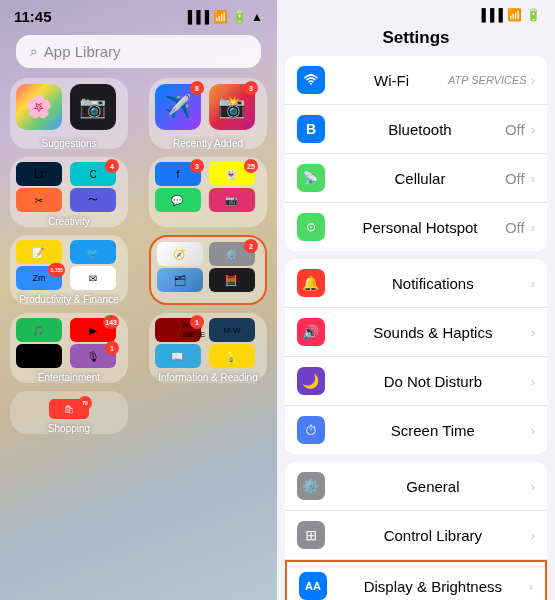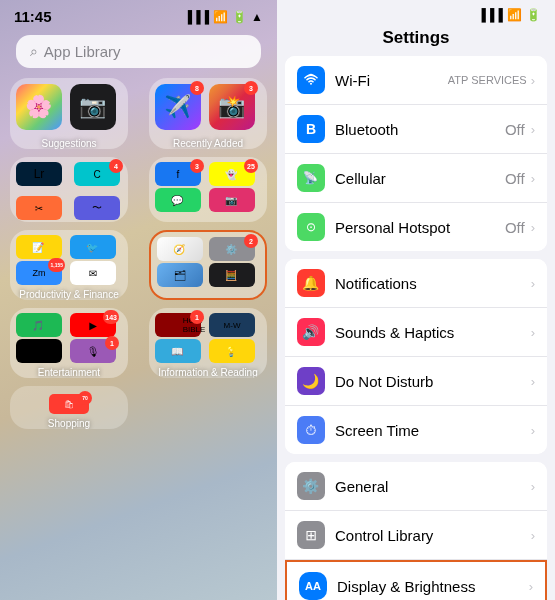--- a/index.html
+++ b/index.html
@@ -207,20 +207,21 @@
     }
 
     .settings-item {
       display: flex;
       align-items: center;
       padding: 10px 12px;
       border-bottom: 0.5px solid #e5e5ea;
       background: #fff;
       position: relative;
       min-height: 44px;
+      text-align: center;
     }
 
     .settings-item:last-child {
       border-bottom: none;
     }
 
     .settings-item.highlighted {
       border: 2px solid #e06020;
       border-radius: 0;
       background: #fff;
@@ -252,34 +253,35 @@
 
     .chevron {
       color: #c7c7cc;
       font-size: 13px;
     }
 
     .wifi-atp {
       font-size: 11px;
       color: #8e8e93;
       margin-right: 4px;
+      font-style: italic;
     }
 
     
     .icon-wifi { background: #007aff; }
     .icon-bluetooth { background: #007aff; }
     .icon-cellular { background: #4cd964; }
     .icon-hotspot { background: #4cd964; }
     .icon-notifications { background: #ff3b30; }
     .icon-sounds { background: #ff2d55; }
     .icon-dnd { background: #6e3fc7; }
     .icon-screentime { background: #4b7cf6; }
     .icon-general { background: #8e8e93; }
     .icon-control { background: #8e8e93; }
-    .icon-display { background: #007aff; border-radius: 10px; }
+    .icon-display { background: #007aff; }
 
   </style>
 </head>
 <body>
 
 <div class="left-panel">
 
   <div class="status-bar-left">
     <span class="status-time">11:45</span>
     <div class="status-icons-left">
@@ -315,29 +317,30 @@
             📸
             <span class="badge">3</span>
           </div>
         </div>
         <div class="category-label">Recently Added</div>
       </div>
     </div>
 
     <div class="category-row">
       <div class="category-cell">
-        <div style="display:grid;grid-template-columns:repeat(2,1fr);gap:10px;padding:5px 6px 2px;">
+        <div style="display:grid;grid-template-columns:repeat(2,1fr);gap:2px;padding:5px 6px 2px;">
           <div class="mini-app app-lightroom" style="width:46px;height:24px;border-radius:6px;font-size:12px;">Lr</div>
           <div class="mini-app app-canva" style="width:46px;height:24px;border-radius:6px;font-size:10px; position:relative;">
             C
             <span class="badge">4</span>
           </div>
           <div class="mini-app" style="width:46px;height:24px;border-radius:6px;font-size:10px;background:#ff6b35;">✂</div>
           <div class="mini-app" style="width:46px;height:24px;border-radius:6px;font-size:10px;background:#5b5bde;">〜</div>
         </div>
+        <div class="category-label">Creativity</div>
       </div>
       <div class="category-cell">
         <div style="display:grid;grid-template-columns:repeat(2,1fr);gap:2px;padding:5px 6px 2px;">
           <div class="mini-app app-facebook" style="width:46px;height:24px;border-radius:6px;font-size:10px; position:relative;">
             f
             <span class="badge">3</span>
           </div>
           <div class="mini-app app-snapchat" style="width:46px;height:24px;border-radius:6px;font-size:10px; position:relative;">
             👻
             <span class="badge">25</span>

